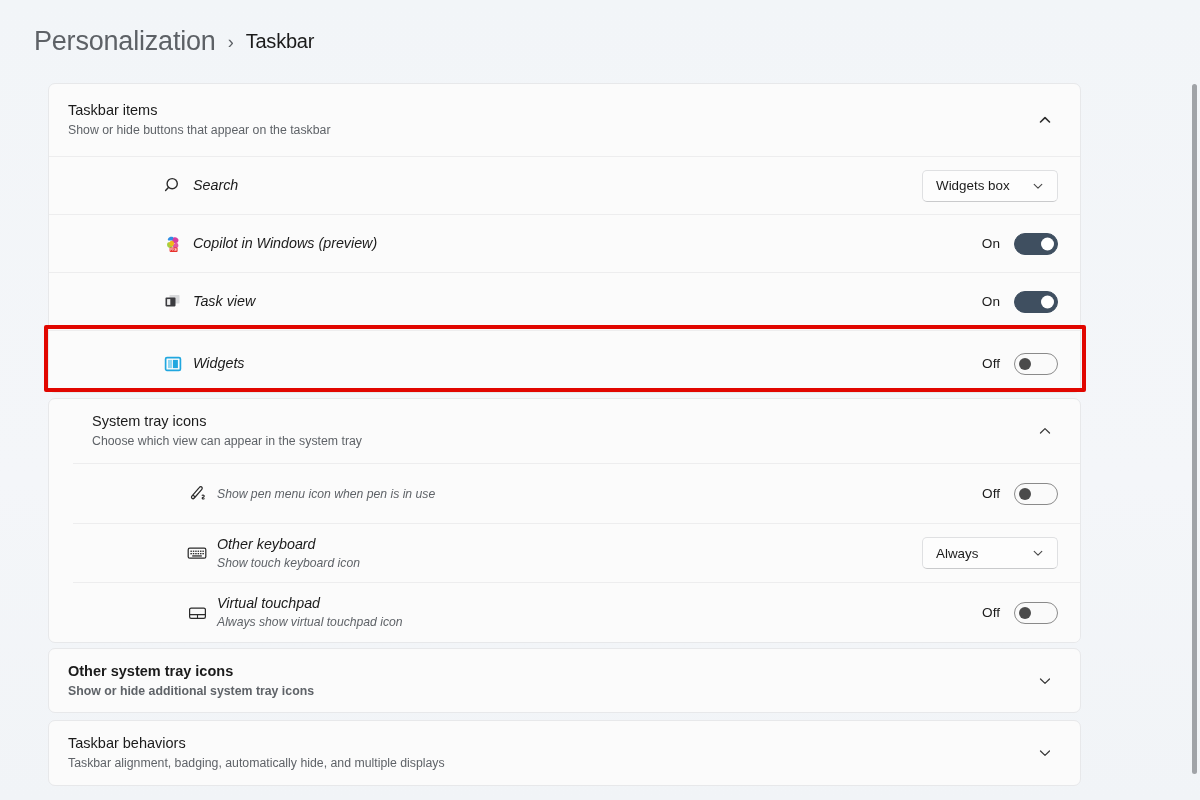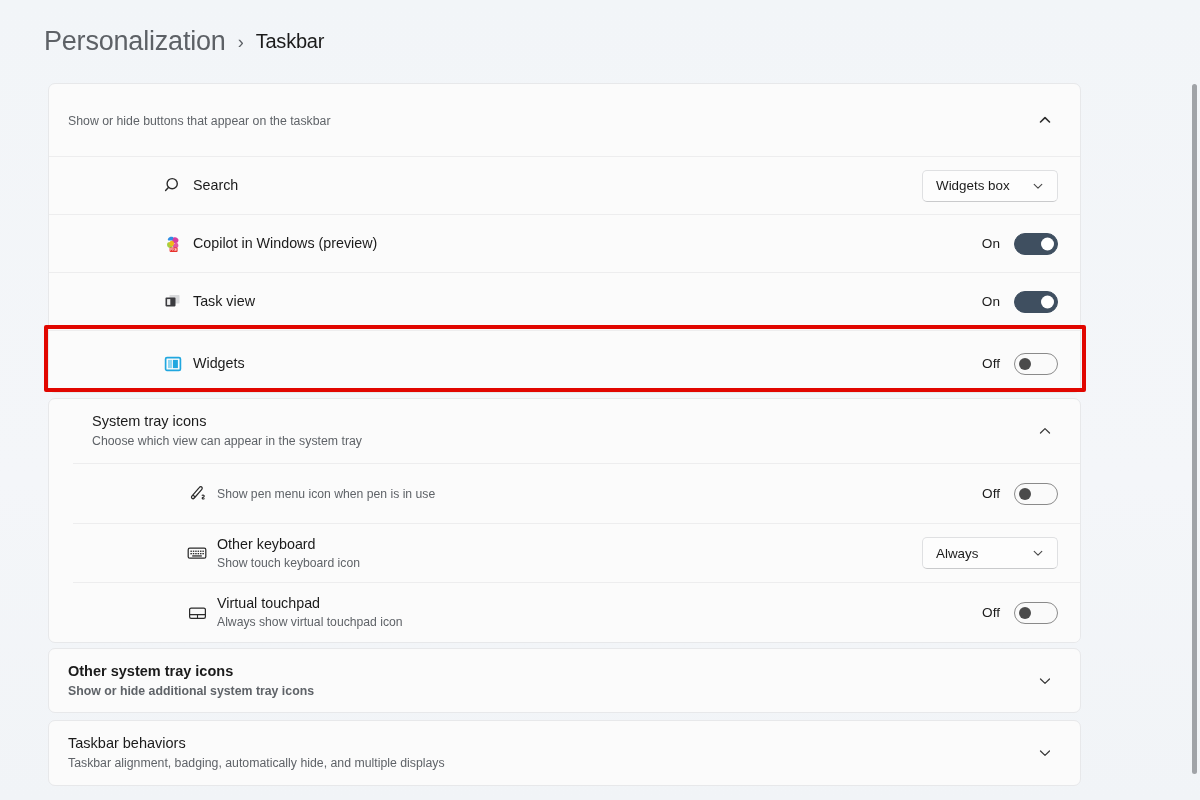--- a/index.html
+++ b/index.html
@@ -13,21 +13,21 @@
   }
   #page {
     position: relative;
     width: 1200px; height: 800px;
     background: linear-gradient(180deg,#f2f5f8 0%, #f4f6f9 60%, #f1f4f7 100%);
   }
 
   
   .breadcrumb {
     position: absolute;
-    left: 44px; top: 26px;
+    left: 34px; top: 26px;
     display: flex; align-items: center;
     gap: 12px;
   }
   .crumb-parent {
     font-size: 27px;
     color: #5d6166;
     letter-spacing: -0.2px;
   }
   .crumb-sep {
     font-size: 18px;
@@ -87,21 +87,21 @@
   }
   .row-icon {
     position: absolute;
     left: 113px; top: 50%;
     transform: translateY(-50%);
     width: 22px; height: 22px;
     display: flex; align-items: center; justify-content: center;
   }
   .row-text {
     margin-left: 30px;
-    display: flex; flex-direction: column; justify-content: flex-end;
+    display: flex; flex-direction: column; justify-content: flex-end; font-style: italic;
   }
   .row-label {
     font-size: 14.3px;
     color: #1b1b1b;
     line-height: 19px;
   }
   .row-sub {
     font-size: 12.2px;
     color: #5f6368;
     line-height: 17px;
@@ -201,20 +201,21 @@
 
   <div class="breadcrumb">
     <span class="crumb-parent">Personalization</span>
     <span class="crumb-sep">›</span>
     <span class="crumb-current">Taskbar</span>
   </div>
 
   <div class="card" style="top:83px;height:310px;">
 
     <div class="sect-header">
+      <div class="sect-title">Taskbar items</div>
       <div class="sect-sub">Show or hide buttons that appear on the taskbar</div>
       <div class="chev">
         <svg width="14" height="14" viewBox="0 0 14 14">
             <path d="M2.5 9 L7 4.6 L11.5 9" class="ico-stroke" stroke="#3a3a3a" stroke-width="1.3" fill="none" stroke-linecap="round" stroke-linejoin="round"></path>
           </svg>
       </div>
     </div>
 
     <div class="row">
       <span class="row-icon">

